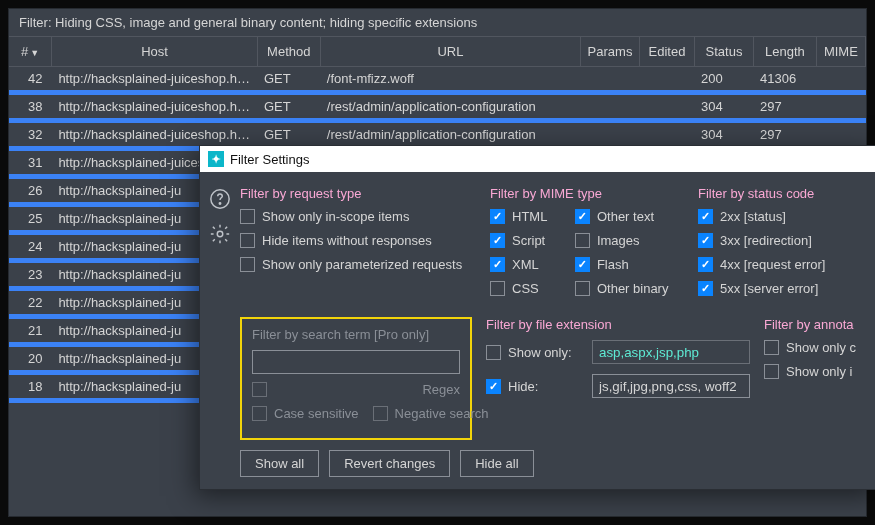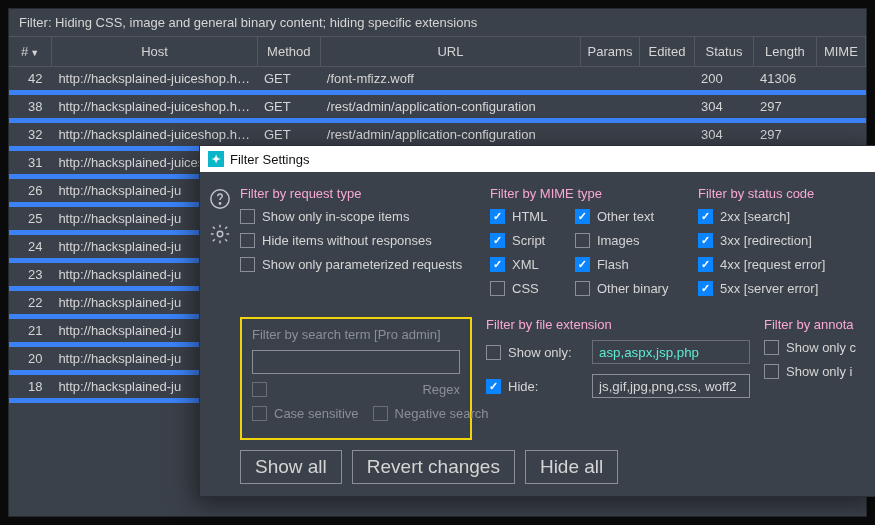--- a/index.html
+++ b/index.html
@@ -182,21 +182,21 @@
   .dialog-footer {
     padding: 10px 10px 12px 40px;
     display: flex;
     gap: 10px;
   }
   .btn {
     background: #3b414a;
     border: 1px solid #8a8f97;
     color: #d5d5d5;
     padding: 5px 14px;
-    font-size: 19px;
+    font-size: 13px;
     cursor: pointer;
   }
   .grid2 { display:grid; grid-template-columns: auto auto; column-gap: 16px; row-gap: 0;}
 </style>
 </head>
 <body>
 
 <div class="main-panel">
   <div class="filter-bar">Filter: Hiding CSS, image and general binary content;  hiding specific extensions</div>
 
@@ -422,41 +422,41 @@
                 <span class="box"></span>
                 <span>Other binary</span>
               </label>
           </div>
         </div>
 
         <div class="fcol" style="width:170px">
           <h4>Filter by status code</h4>
           <label class="chk">
               <span class="box checked"></span>
-              <span>2xx  [search]</span>
+              <span>2xx  [status]</span>
             </label>
           <label class="chk">
               <span class="box checked"></span>
               <span>3xx  [redirection]</span>
             </label>
           <label class="chk">
               <span class="box checked"></span>
               <span>4xx  [request error]</span>
             </label>
           <label class="chk">
               <span class="box checked"></span>
               <span>5xx  [server error]</span>
             </label>
         </div>
       </div>
     </div>
 
     <div class="row2">
       <div class="pro-box">
-        <h4>Filter by search term [Pro admin]</h4>
+        <h4>Filter by search term [Pro only]</h4>
         <input type="text" disabled="" style="">
         <label class="chk disabled">
             <span class="box disabled"></span>
             <span>Regex</span>
           </label>
         <div class="inline-row">
           <label class="chk disabled">
               <span class="box disabled"></span>
               <span>Case sensitive</span>
             </label>

